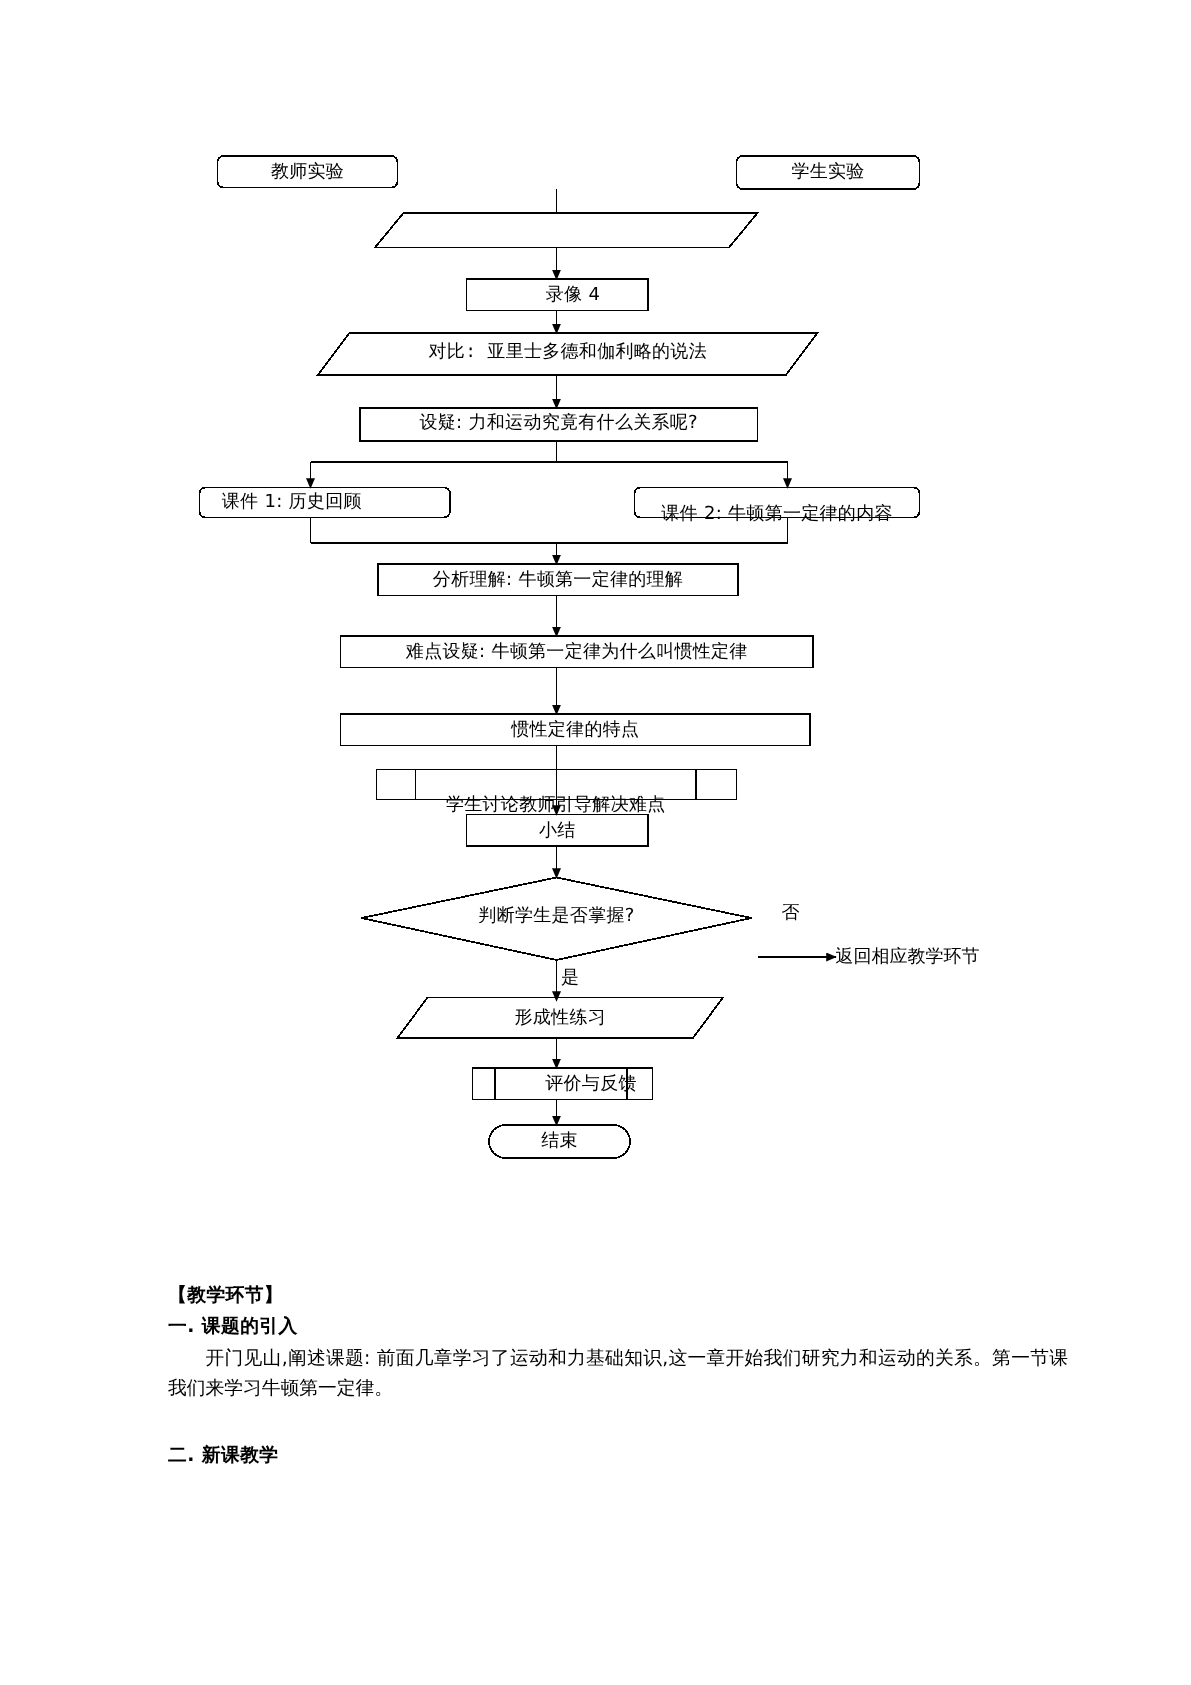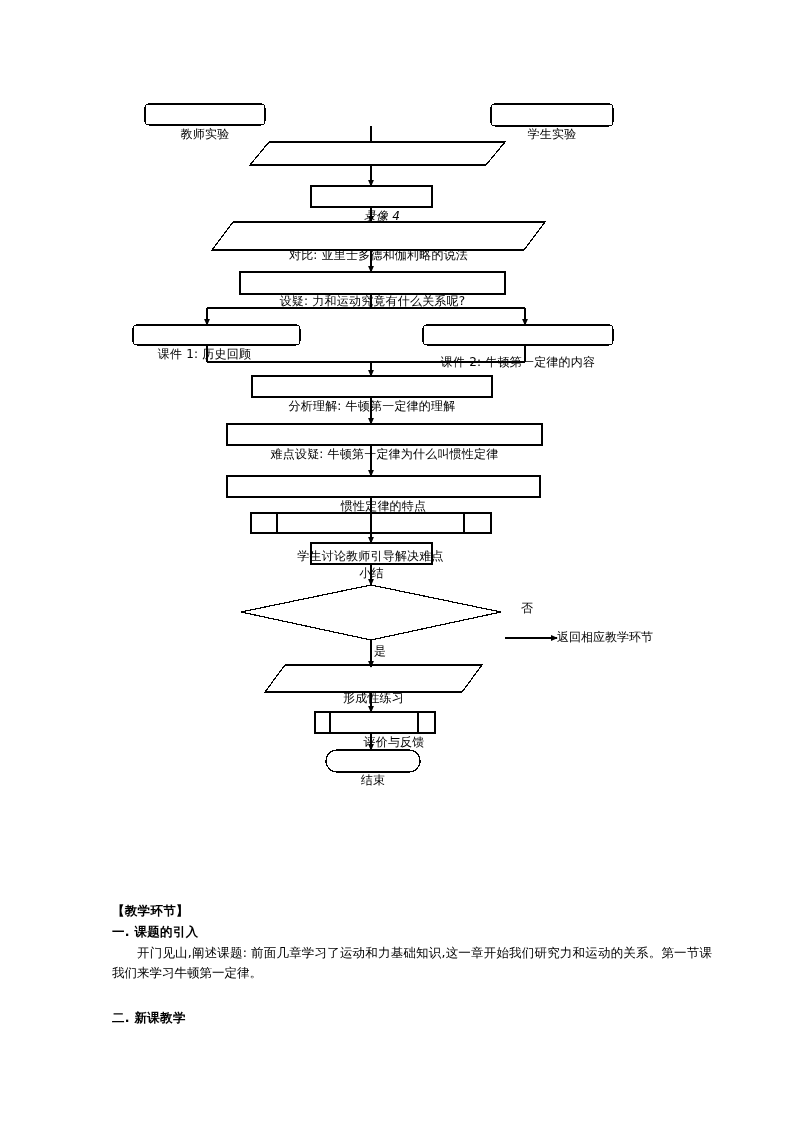--- a/index.html
+++ b/index.html
@@ -28,36 +28,35 @@
   .node-label {
     position: absolute;
     display: flex;
     align-items: center;
     justify-content: center;
     text-align: center;
     font-size: 12px;
     line-height: 1.1;
     white-space: nowrap;
     letter-spacing: 0.2px;
-    margin-top: 20px;
   }
 
   
   .free-label {
     position: absolute;
     font-size: 12px;
     white-space: nowrap;
     line-height: 1.1;
   }
 
   
   #doc-text {
     position: absolute;
     left: 112px;
-    top: 901px;
+    top: 853px;
     width: 600px;
     font-size: 12.5px;
     line-height: 1.55;
   }
   .doc-heading {
     font-weight: bold;
     margin: 0;
     letter-spacing: 0.3px;
   }
   .doc-heading-2 {
@@ -163,40 +162,41 @@
 
       <line x1="371" y1="733" x2="371" y2="750" marker-end="url(#arrowhead)"></line>
     </g>
   </svg>
 
   <div class="node-label" style="left:145px; top:104px; width:120px; height:21px;">教师实验</div>
 
   <div class="node-label" style="left:491px; top:104px; width:122px; height:22px;">学生实验</div>
 
 
-  <div class="node-label" style="left:311px; top:186px; width:142px; height:21px;font-style:italic;">录像 4</div>
-
-  <div class="node-label" style="left:212px; top:222px; width:333px; height:28px;">对比: 亚里士多德和伽利略的说法</div>
+  <div class="node-label" style="left:311px; top:186px; width:142px; height:21px;">录像 4</div>
+
+  <div class="node-label" style="left:212px; top:222px; width:333px; height:28px;font-family:Liberation Mono, monospace;">对比: 亚里士多德和伽利略的说法</div>
 
   <div class="node-label" style="left:240px; top:272px; width:265px; height:20px;">设疑: 力和运动究竟有什么关系呢?</div>
 
-  <div class="node-label" style="left:127px; top:325px; width:155px; height:20px;text-align:center;">课件 1: 历史回顾</div>
+  <div class="node-label" style="left:117px; top:325px; width:155px; height:20px;text-align:center;">课件 1: 历史回顾</div>
 
   <div class="node-label" style="left:423px; top:325px; width:190px; height:36px;">课件 2: 牛顿第一定律的内容</div>
 
   <div class="node-label" style="left:252px; top:376px; width:240px; height:21px;">分析理解: 牛顿第一定律的理解</div>
 
   <div class="node-label" style="left:227px; top:424px; width:315px; height:21px;">难点设疑: 牛顿第一定律为什么叫惯性定律</div>
 
   <div class="node-label" style="left:227px; top:476px; width:313px; height:21px;">惯性定律的特点</div>
 
   <div class="node-label" style="left:277px; top:527px; width:187px; height:20px;">学生讨论教师引导解决难点</div>
 
   <div class="node-label" style="left:311px; top:543px; width:121px; height:21px;">小结</div>
 
+  <div class="node-label" style="left:241px; top:600px; width:260px; height:22px;">判断学生是否掌握?</div>
 
   <div class="node-label" style="left:265px; top:666px; width:217px; height:26px;">形成性练习</div>
 
   <div class="node-label" style="left:330px; top:712px; width:88px; height:21px;padding-left:20px;">评价与反馈</div>
 
   <div class="node-label" style="left:326px; top:750px; width:94px; height:22px;">结束</div>
 
   <div class="free-label" style="left:521px; top:602px;">否</div>
 
   <div class="free-label" style="left:374px; top:645px;">是</div>

